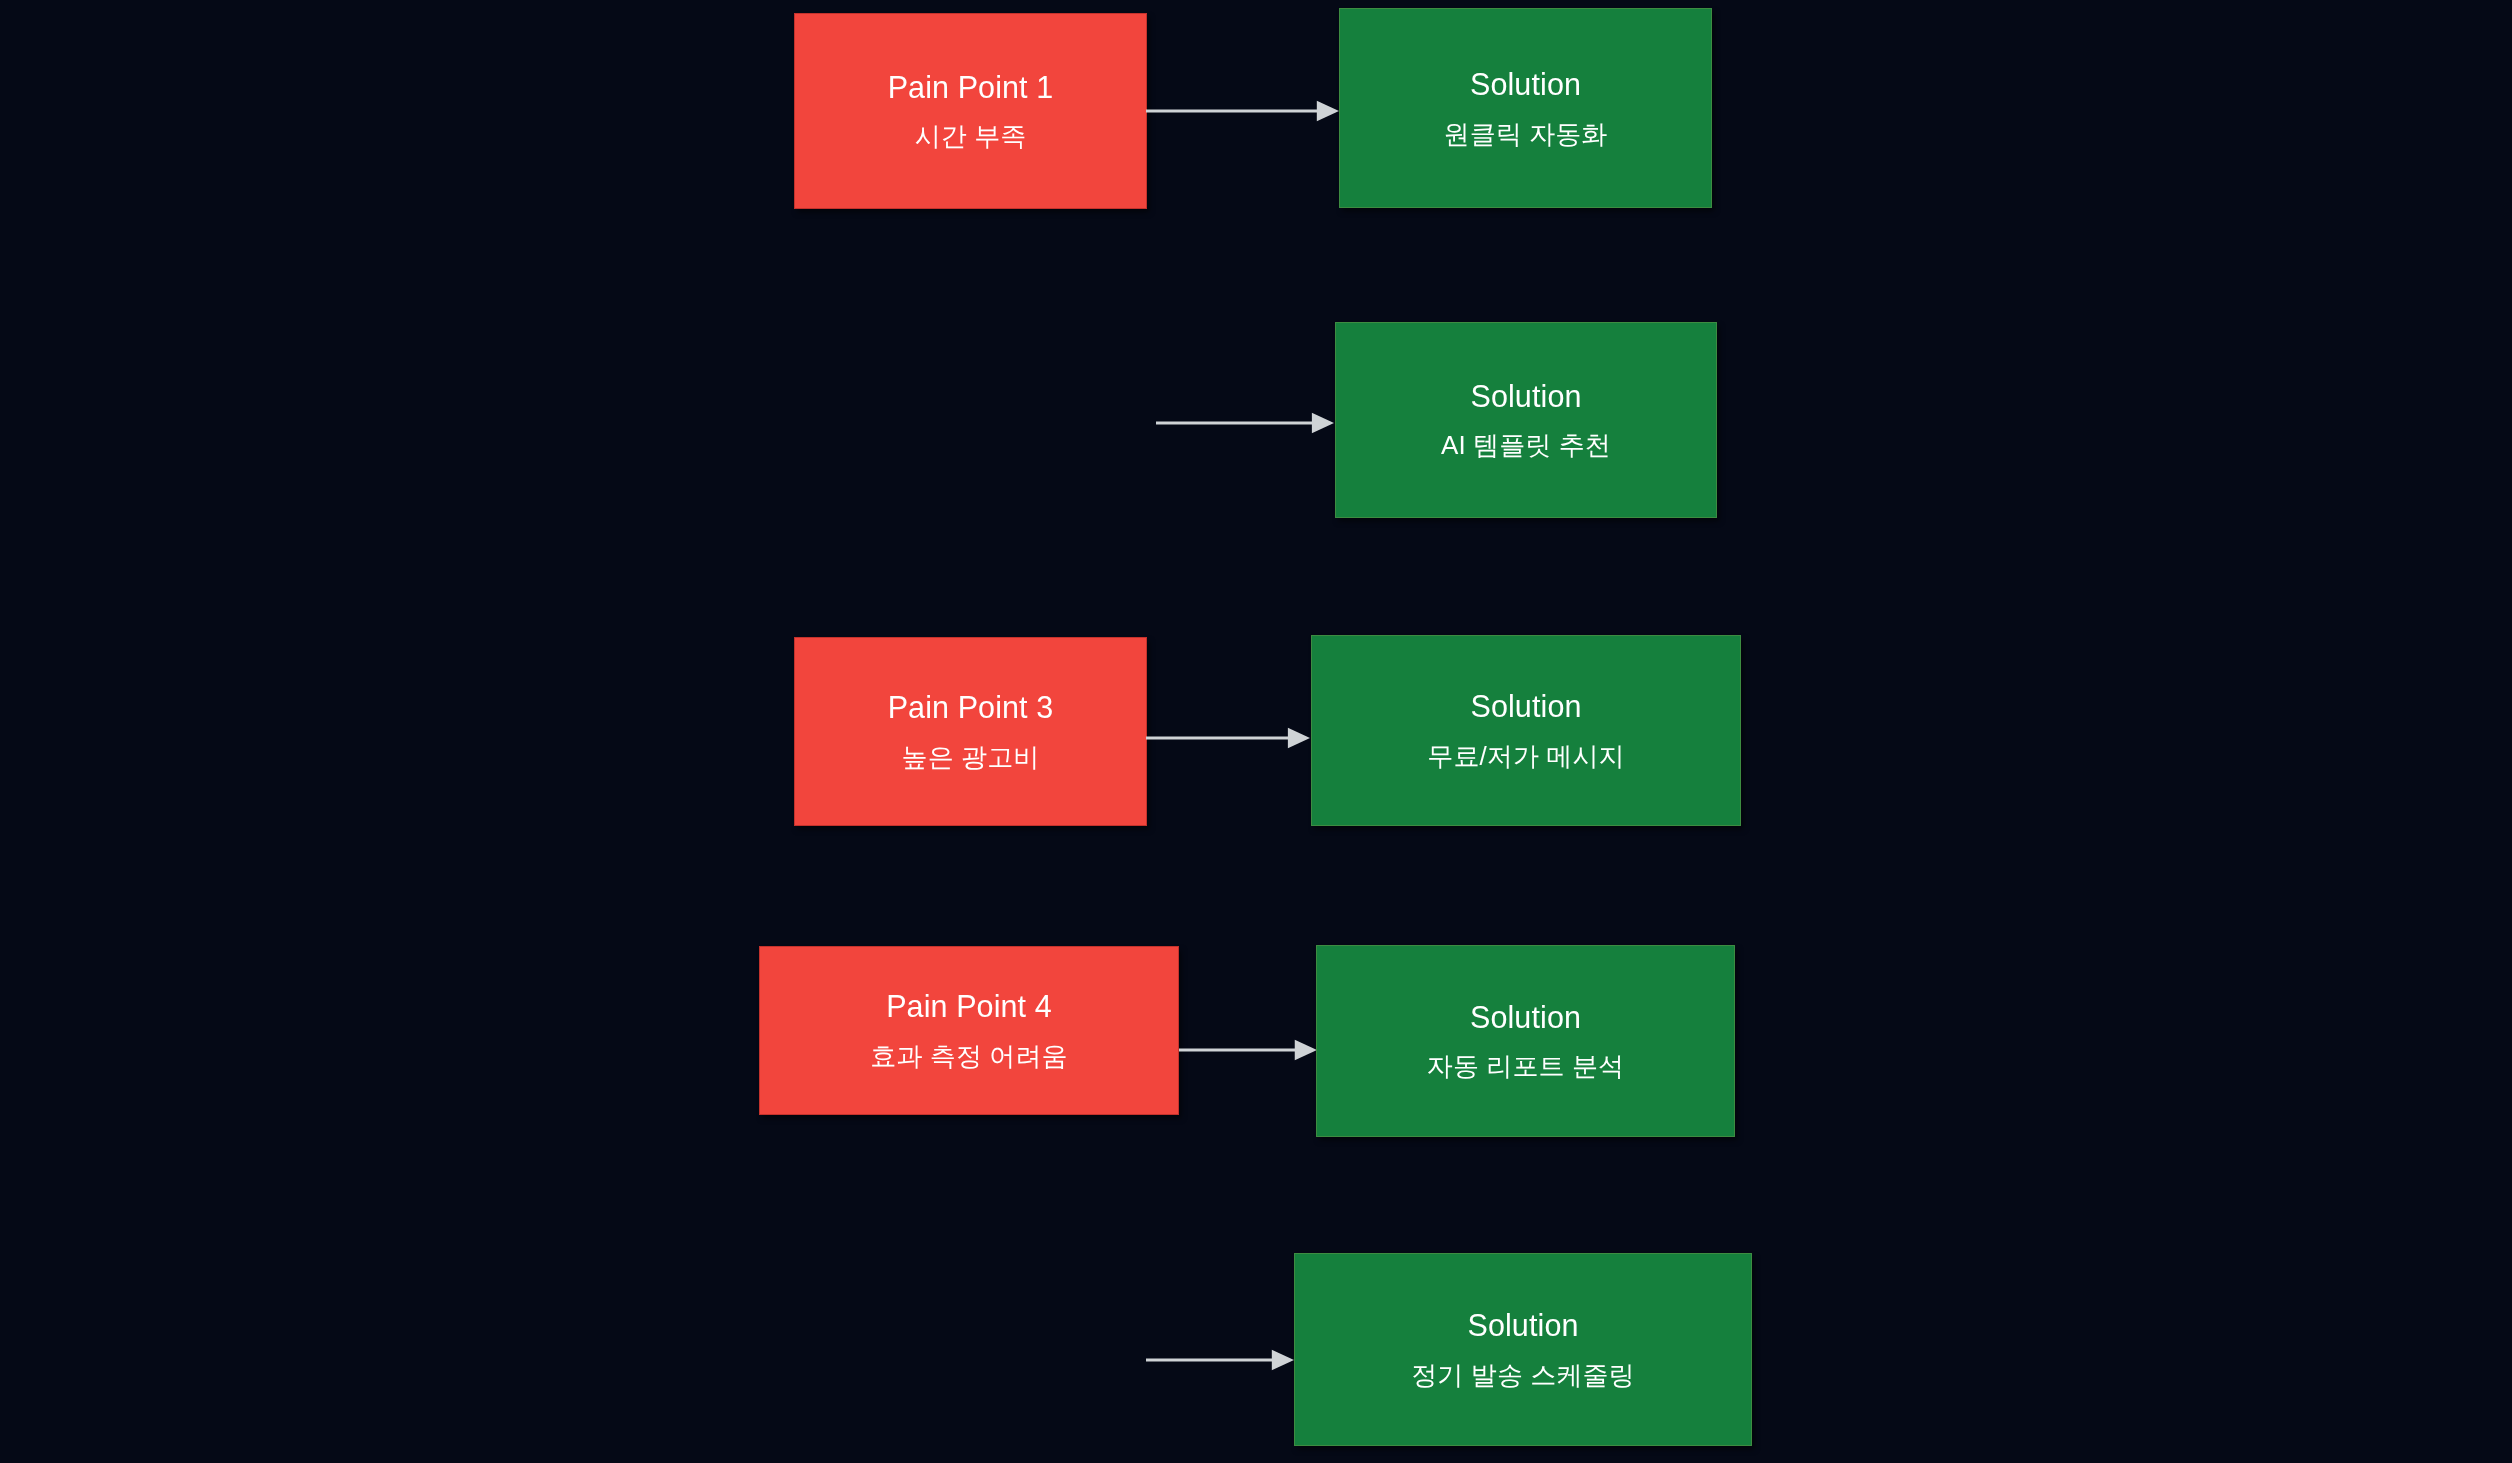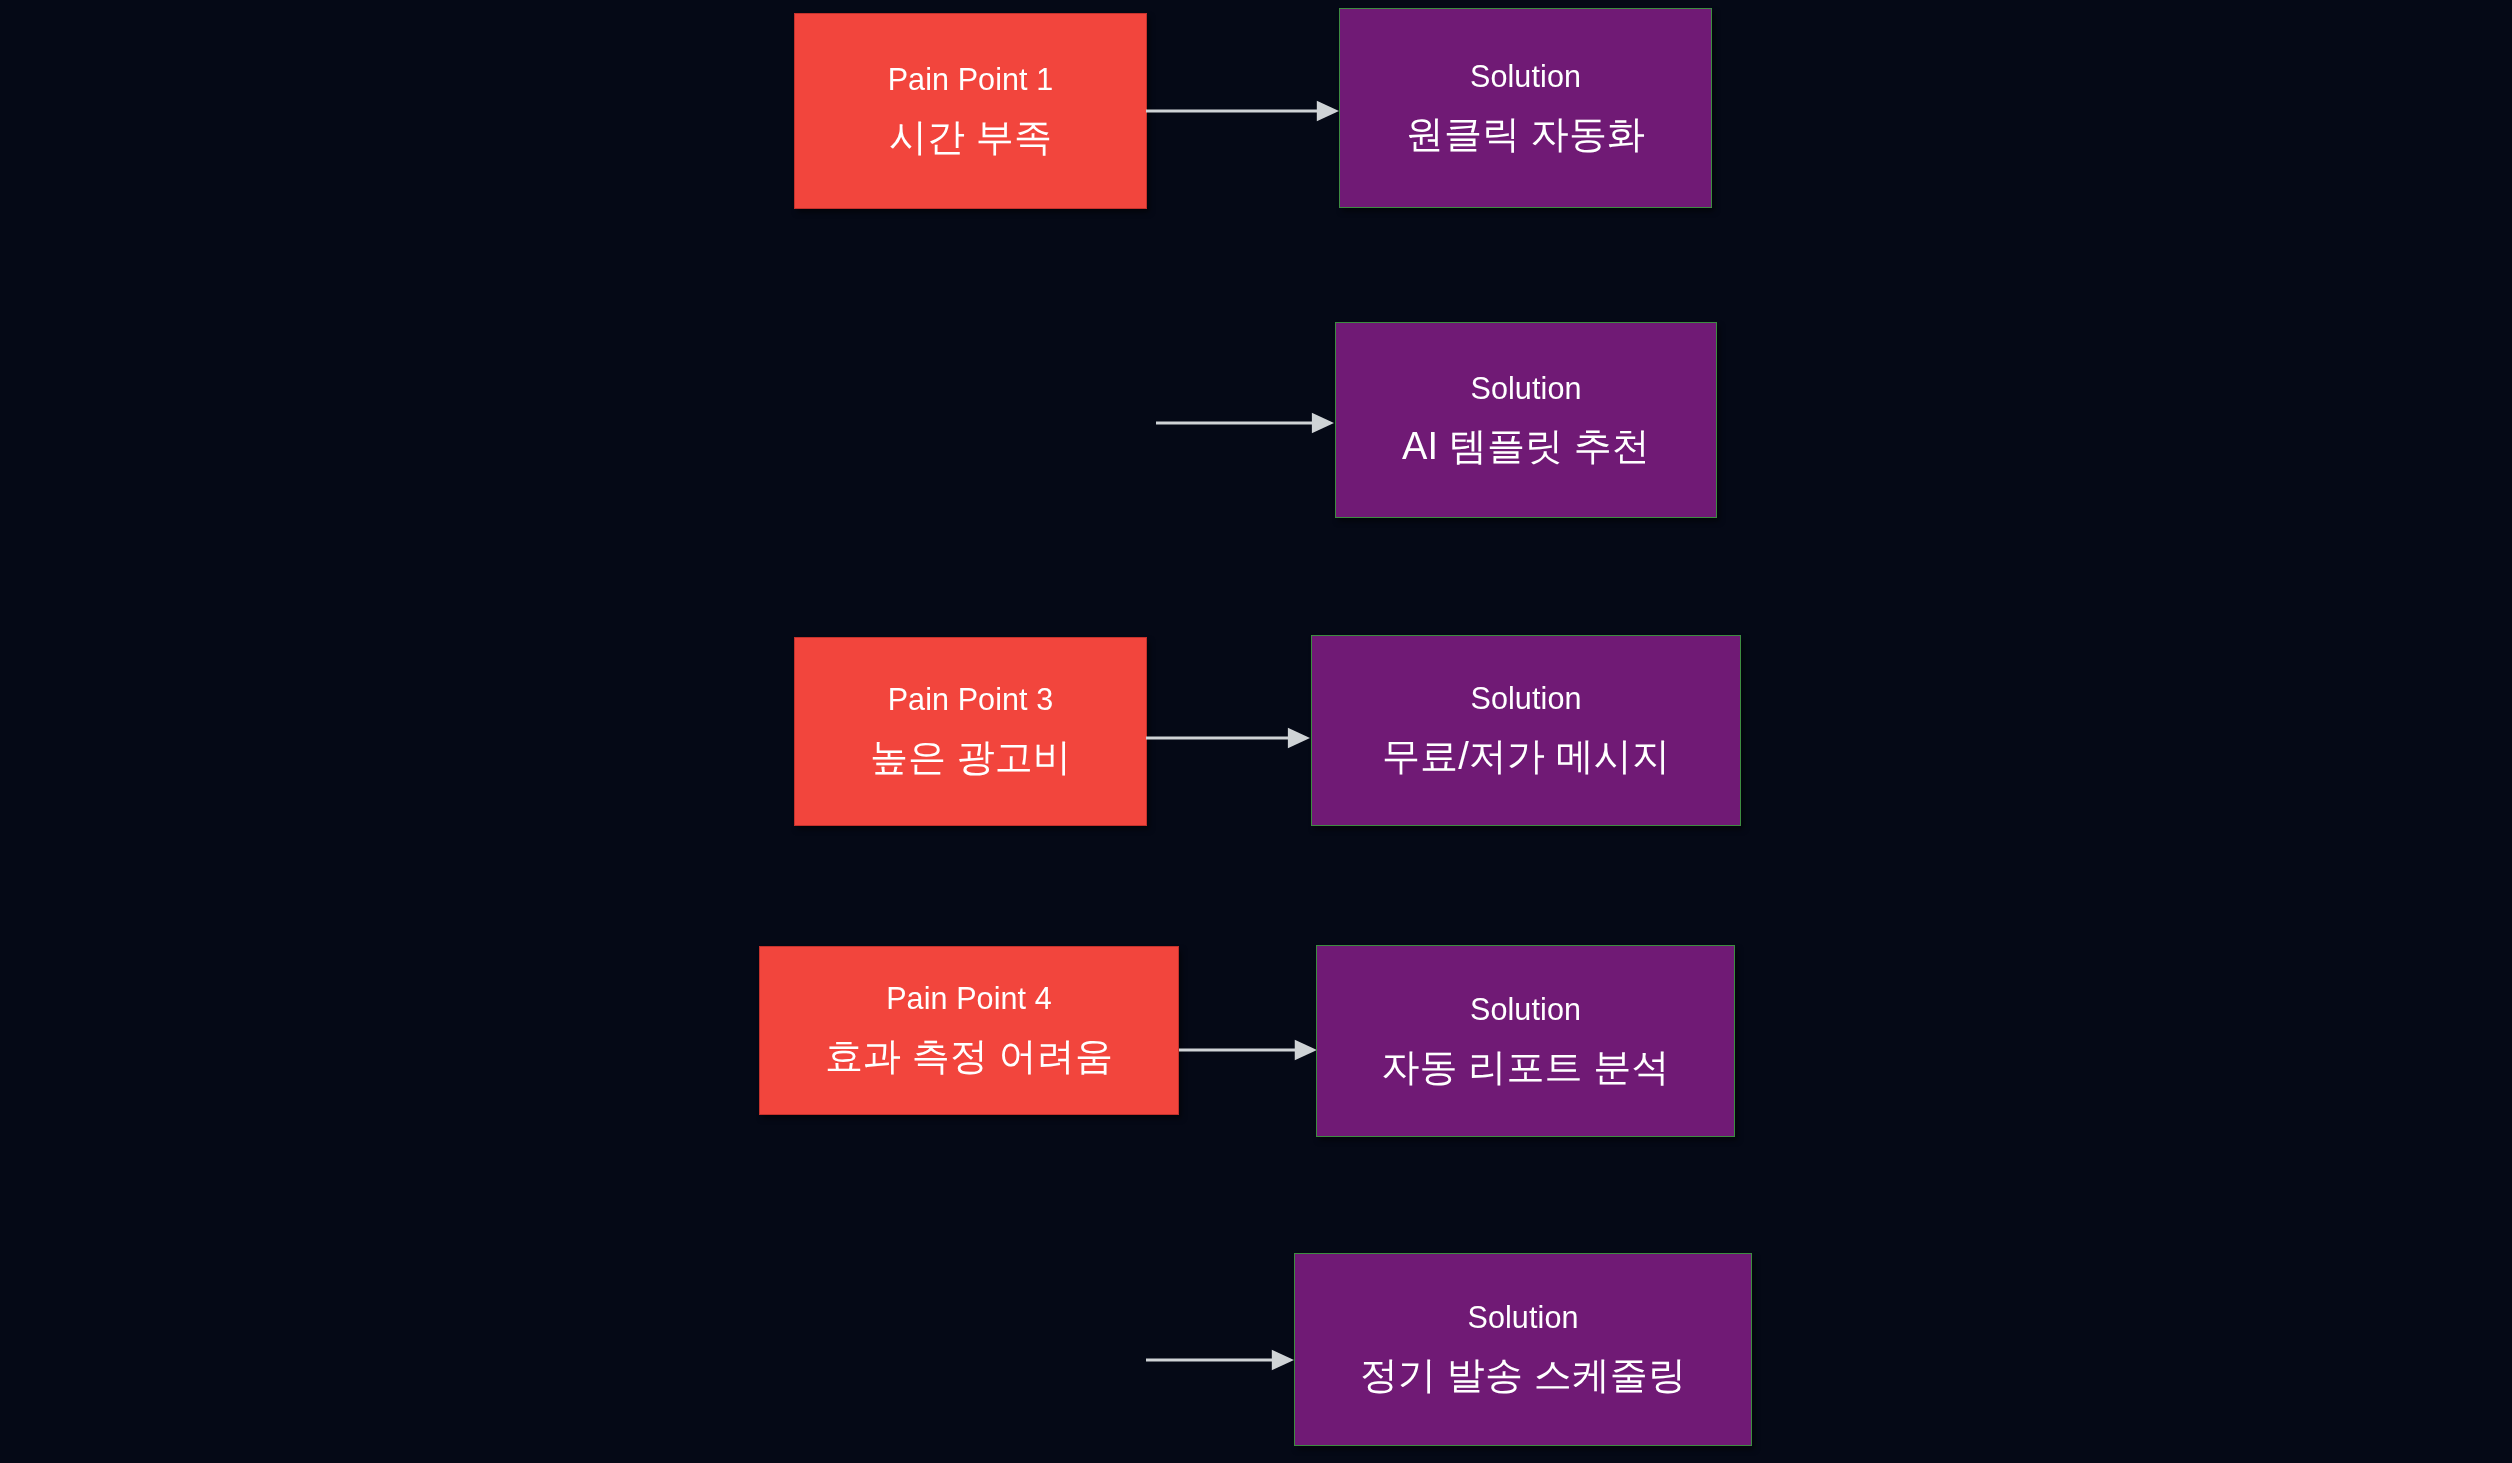--- a/index.html
+++ b/index.html
@@ -30,31 +30,31 @@
     color: #ffffff;
     line-height: 1.30;
     letter-spacing: 0.1px;
   }
   .node-pain {
     background: #f2453d;
     border: 1.8px solid #c4322c;
     box-shadow: 2.8px 3.7px 5.5px rgba(0,0,0,0.55);
   }
   .node-solution {
-    background: #701a75;
+    background: #15803d;
     border: 1.8px solid #3d8c41;
     box-shadow: 2.8px 3.7px 5.5px rgba(0,0,0,0.55);
   }
   .node-title {
     font-size: 30.5px;
     font-weight: 400;
     white-space: nowrap;
   }
   .node-sub {
-    font-size: 38px;
+    font-size: 26px;
     font-weight: 400;
     white-space: nowrap;
     margin-top: 13px;
   }
   .edge {
     position: absolute;
     height: 28px;
     display: block;
     overflow: visible;
   }

